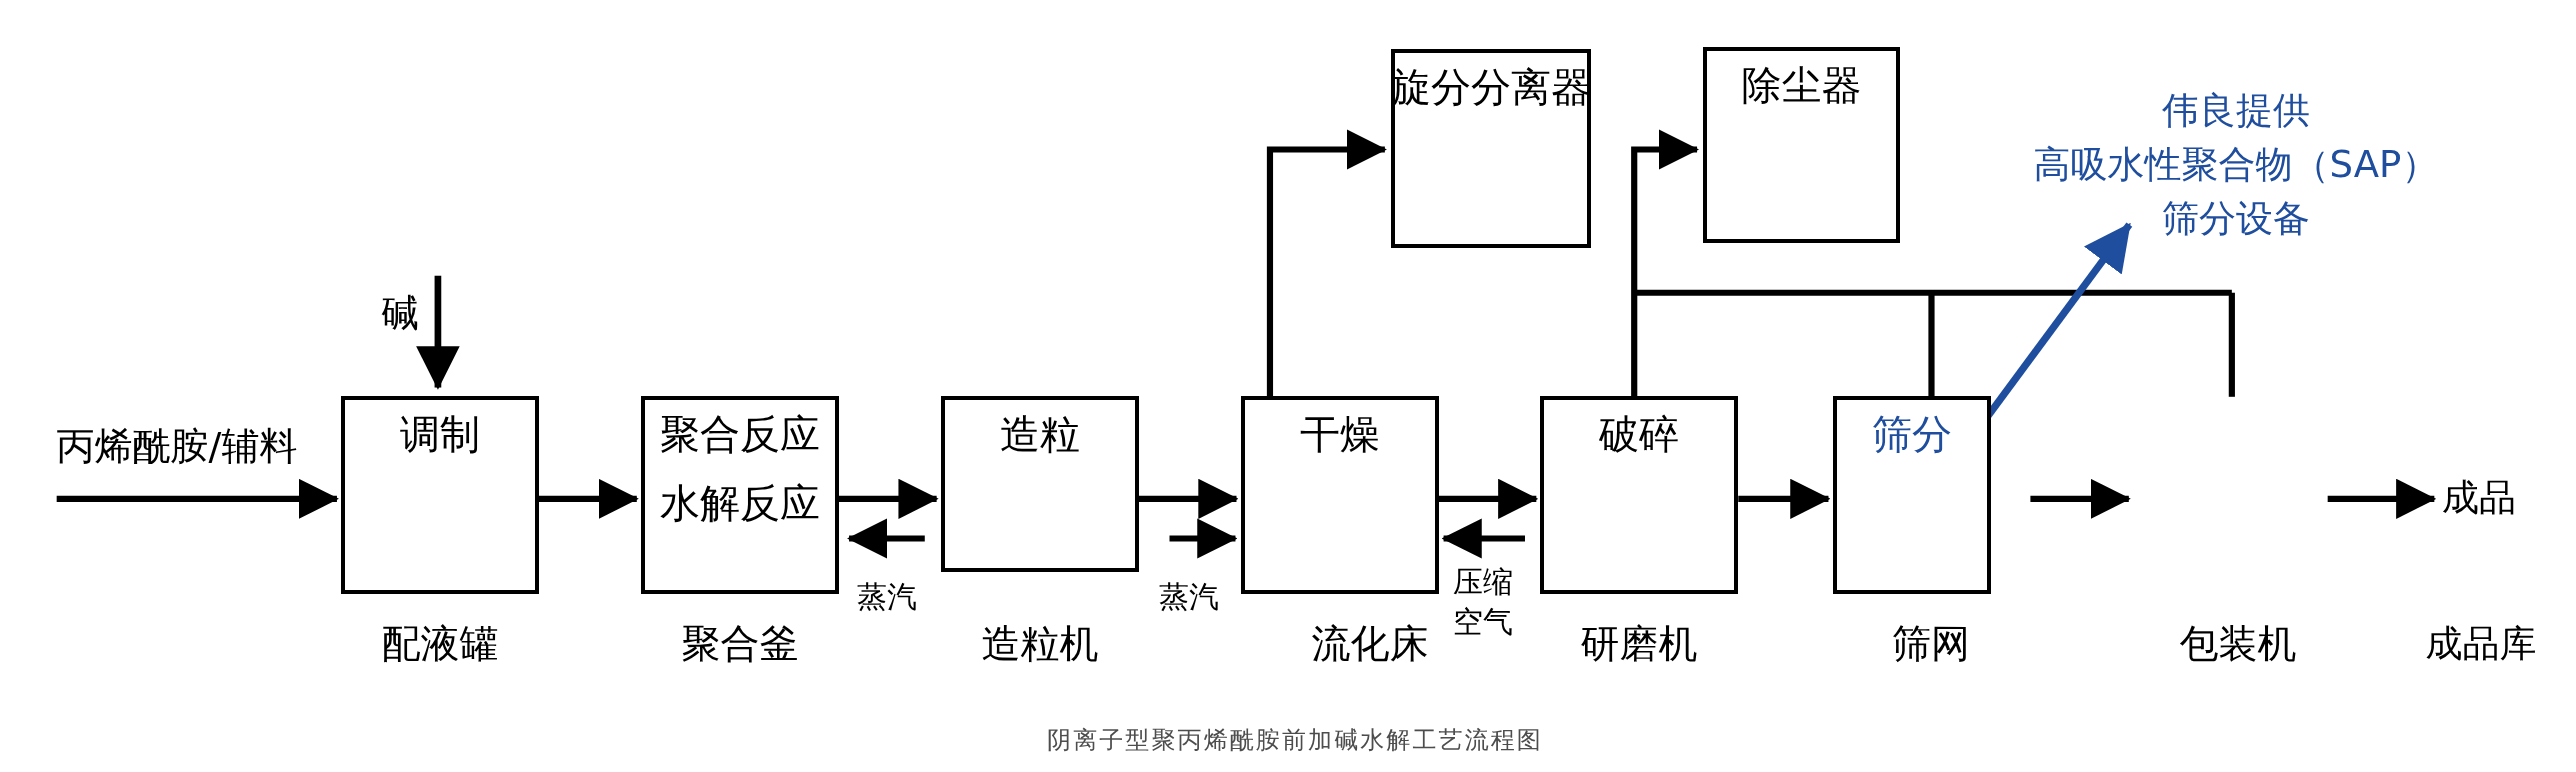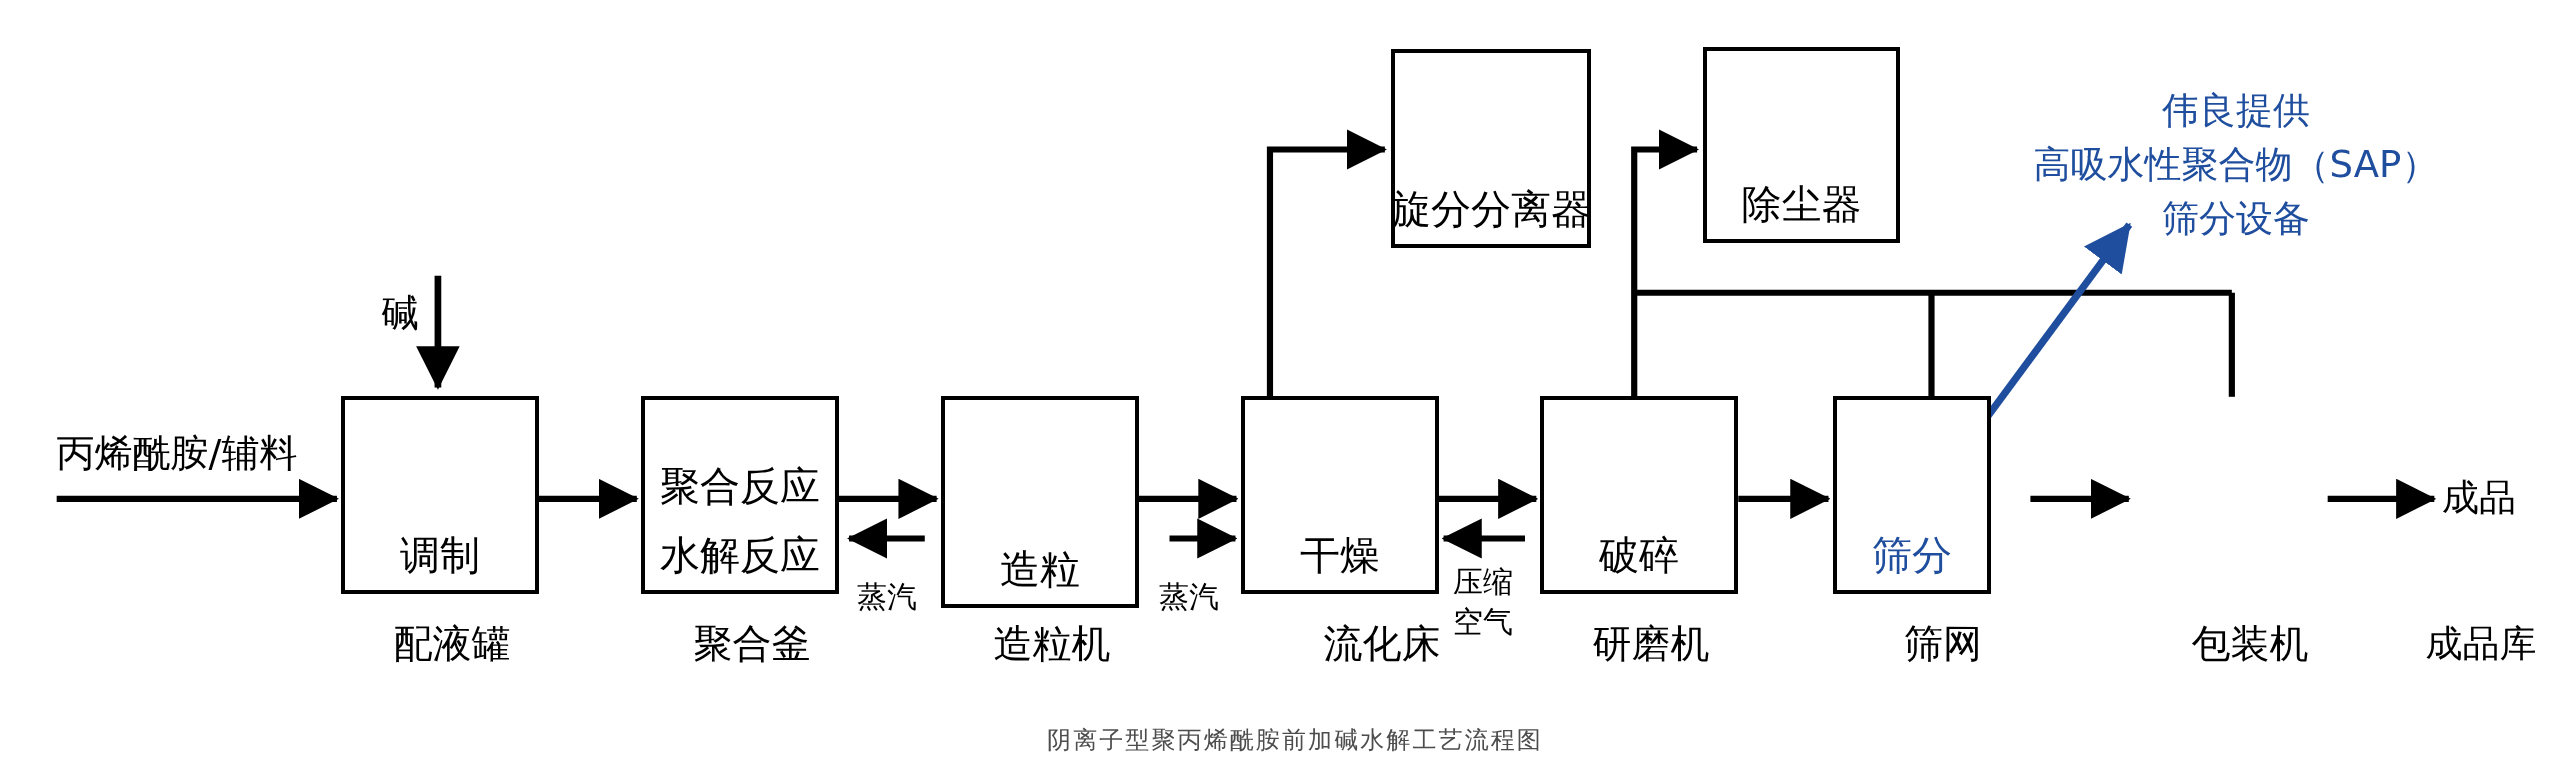--- a/index.html
+++ b/index.html
@@ -16,32 +16,32 @@
     color:#000;
     overflow:hidden;
   }
   #connectors{position:absolute;left:0;top:0;z-index:1;}
   .pbox{
     position:absolute;
     box-sizing:border-box;
     border:4.6px solid var(--line);
     background:#ffffff;
     z-index:2;
-    display:flex;flex-direction:column;align-items:center;justify-content:flex-end;
+    display:flex;flex-direction:column;align-items:center;justify-content:flex-start;
     text-align:center;
   }
   .pbox span{font-size:40px;line-height:1.72;white-space:nowrap;}
   .pbox span.accent{color:var(--accent);}
   .lbl{
     position:absolute;z-index:3;
     transform:translate(-50%,-50%);
     white-space:nowrap;
   }
-  .eq{font-size:39px;margin-left:12px;}
-  .feed{font-size:38px;margin-top:7px;}
+  .eq{font-size:39px;}
+  .feed{font-size:38px;}
   .alkali{font-size:38px;}
   .small{font-size:30px;}
   .product{font-size:37px;}
   .stack{display:flex;flex-direction:column;align-items:center;line-height:40px;}
   .blue-note{color:var(--accent);font-size:37px;margin-top:22px;}
   .title{font-size:24px;color:var(--title-gray);letter-spacing:2.1px;}
 </style>
 </head>
 <body>
 
@@ -87,21 +87,21 @@
 
   <div class="pbox" style="left:641px;top:396px;width:198px;height:198px">
     <span>聚合反应</span>
     <span>水解反应</span>
   </div>
 
   <div class="pbox" style="left:341px;top:396px;width:198px;height:198px">
     <span>调制</span>
   </div>
 
-  <div class="pbox" style="left:941px;top:396px;width:198px;height:212px">
+  <div class="pbox" style="left:941px;top:396px;width:198px;height:176px">
     <span>造粒</span>
   </div>
 
   <div class="pbox" style="left:1241px;top:396px;width:198px;height:198px">
     <span>干燥</span>
   </div>
 
   <div class="pbox" style="left:1540px;top:396px;width:198px;height:198px">
     <span>破碎</span>
   </div>

